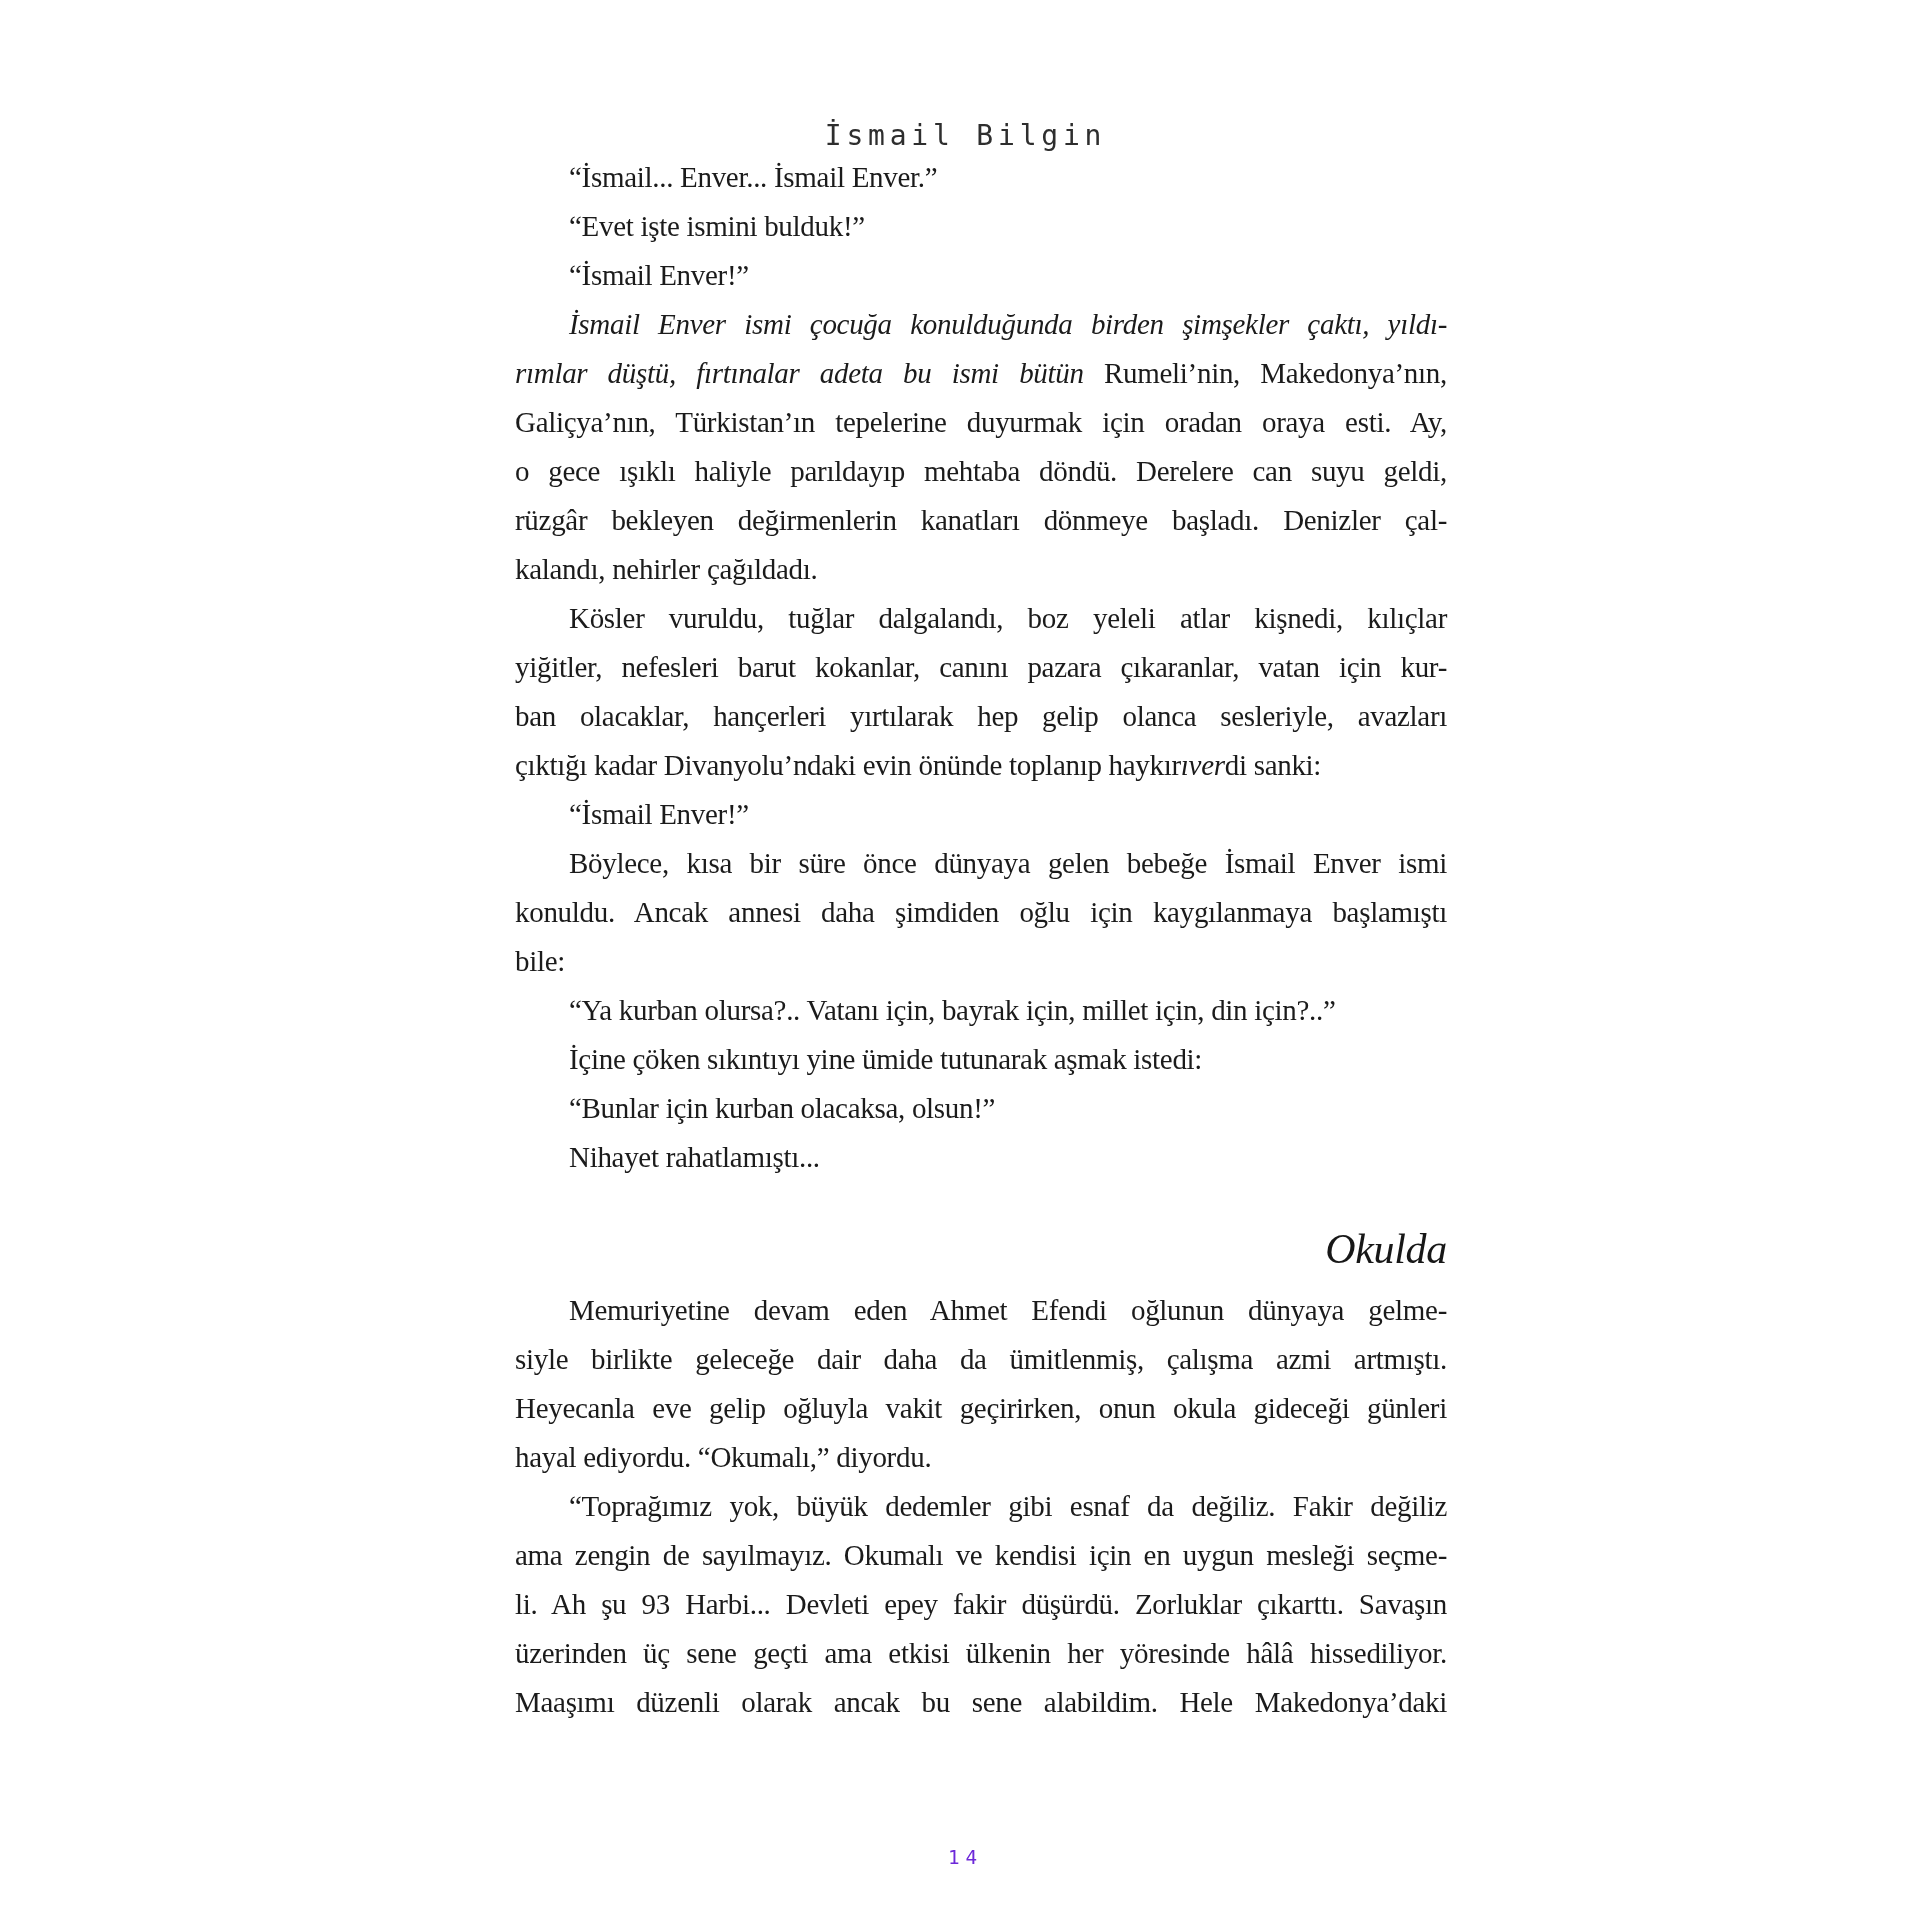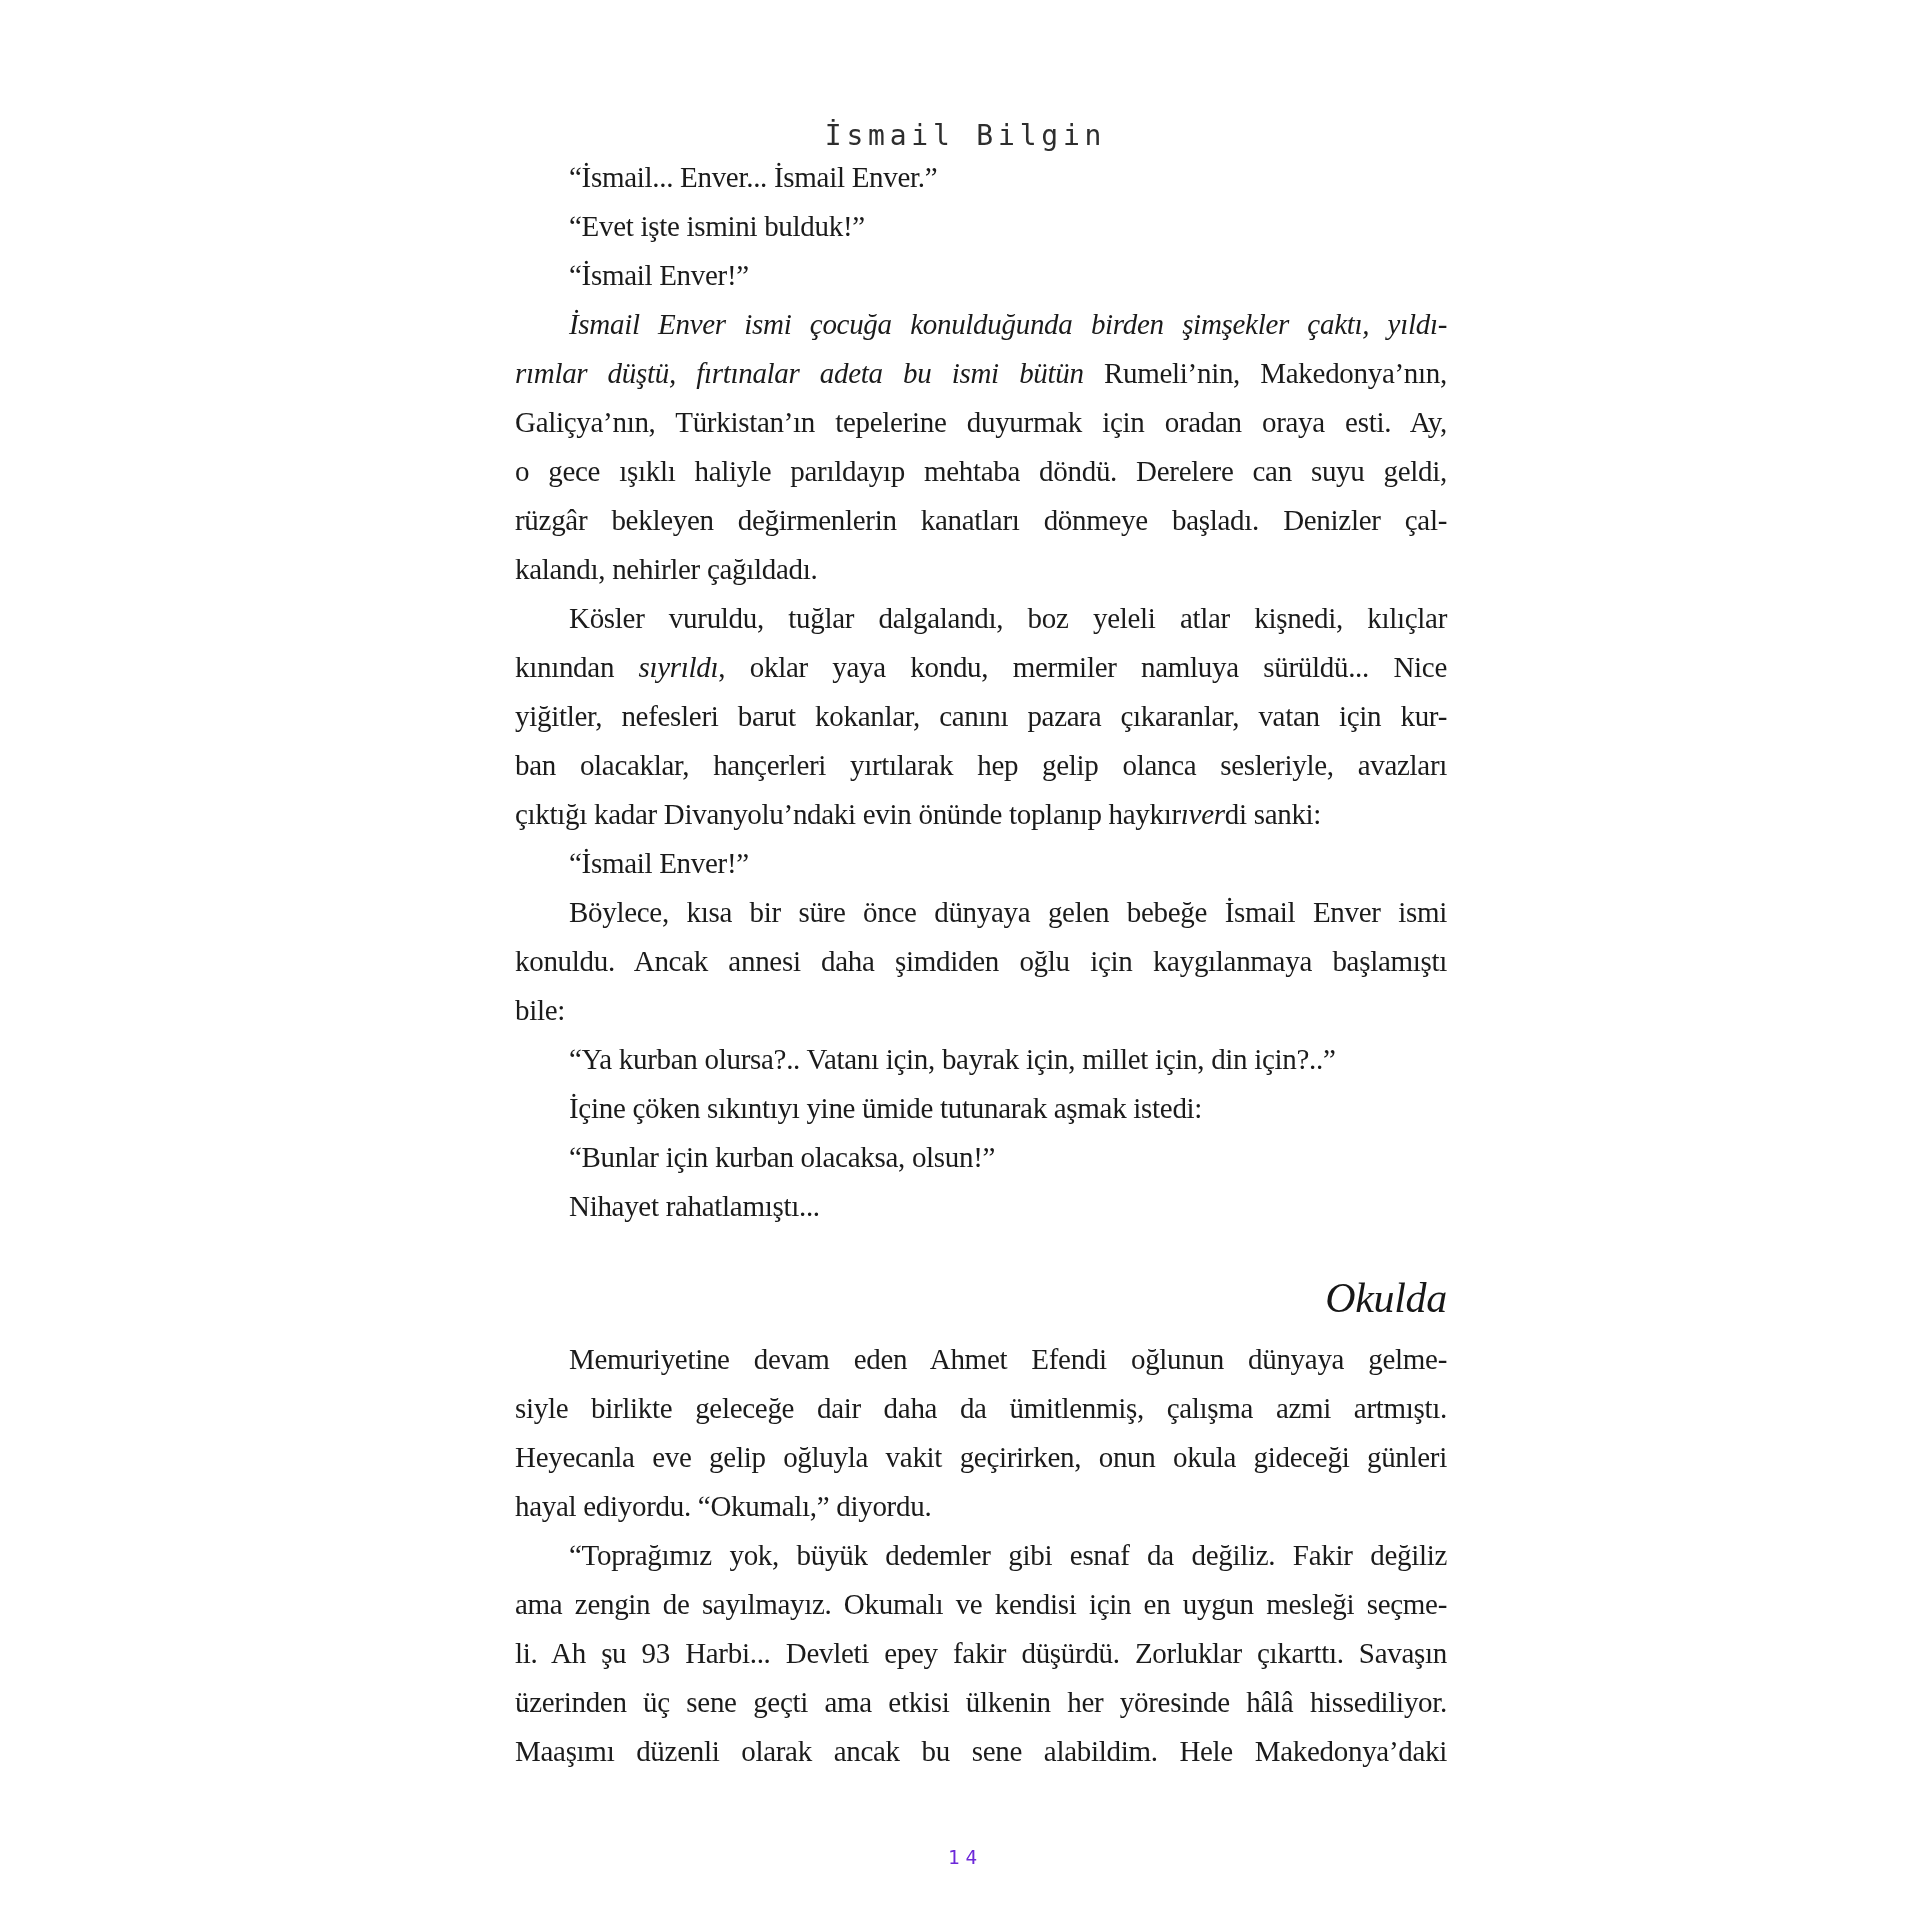--- a/index.html
+++ b/index.html
@@ -79,21 +79,20 @@
         <div class="line ind"><span class="">“İsmail... Enver... İsmail Enver.”</span></div>
         <div class="line ind"><span class="">“Evet işte ismini bulduk!”</span></div>
         <div class="line ind"><span class="">“İsmail Enver!”</span></div>
         <div class="line j ind"><span class="it">İsmail Enver ismi çocuğa konulduğunda birden şimşekler çaktı, yıldı-</span></div>
         <div class="line j"><span class="it">rımlar düştü, fırtınalar adeta bu ismi bütün </span><span class="">Rumeli’nin, Makedonya’nın,</span></div>
         <div class="line j"><span class="">Galiçya’nın, Türkistan’ın tepelerine duyurmak için oradan oraya esti. Ay,</span></div>
         <div class="line j"><span class="">o gece ışıklı haliyle parıldayıp mehtaba döndü. Derelere can suyu geldi,</span></div>
         <div class="line j"><span class="">rüzgâr bekleyen değirmenlerin kanatları dönmeye başladı. Denizler çal-</span></div>
         <div class="line"><span class="">kalandı, nehirler çağıldadı.</span></div>
         <div class="line j ind"><span class="">Kösler vuruldu, tuğlar dalgalandı, boz yeleli atlar kişnedi, kılıçlar</span></div>
-        <div class="line j"><span class="">kınından </span><span class="it">sıyrıldı</span><span class="">, oklar yaya kondu, mermiler namluya sürüldü... Nice</span></div>
         <div class="line j"><span class="">yiğitler, nefesleri barut kokanlar, canını pazara çıkaranlar, vatan için kur-</span></div>
         <div class="line j"><span class="">ban olacaklar, hançerleri yırtılarak hep gelip olanca sesleriyle, avazları</span></div>
         <div class="line"><span class="">çıktığı kadar Divanyolu’ndaki evin önünde toplanıp haykır</span><span class="it">ıver</span><span class="">di sanki:</span></div>
         <div class="line ind"><span class="">“İsmail Enver!”</span></div>
         <div class="line j ind"><span class="">Böylece, kısa bir süre önce dünyaya gelen bebeğe İsmail Enver ismi</span></div>
         <div class="line j"><span class="">konuldu. Ancak annesi daha şimdiden oğlu için kaygılanmaya başlamıştı</span></div>
         <div class="line"><span class="">bile:</span></div>
         <div class="line ind"><span class="">“Ya kurban olursa?.. Vatanı için, bayrak için, millet için, din için?..”</span></div>
         <div class="line ind"><span class="">İçine çöken sıkıntıyı yine ümide tutunarak aşmak istedi:</span></div>
         <div class="line ind"><span class="">“Bunlar için kurban olacaksa, olsun!”</span></div>

